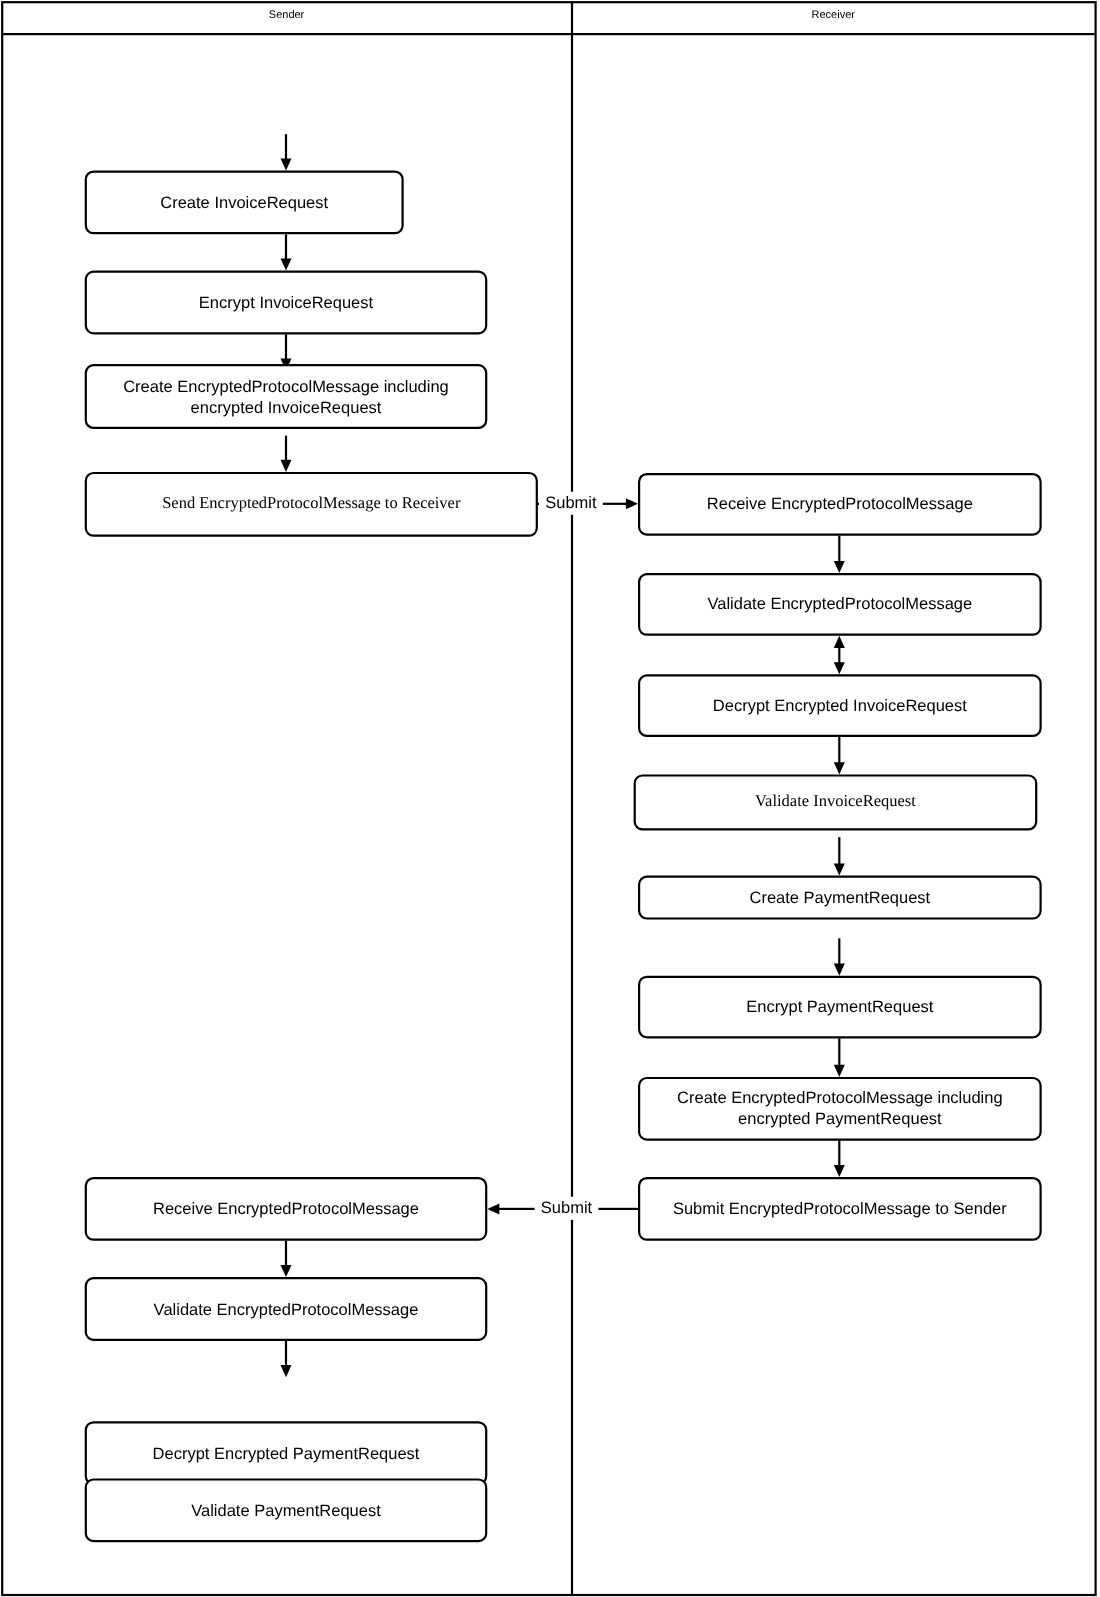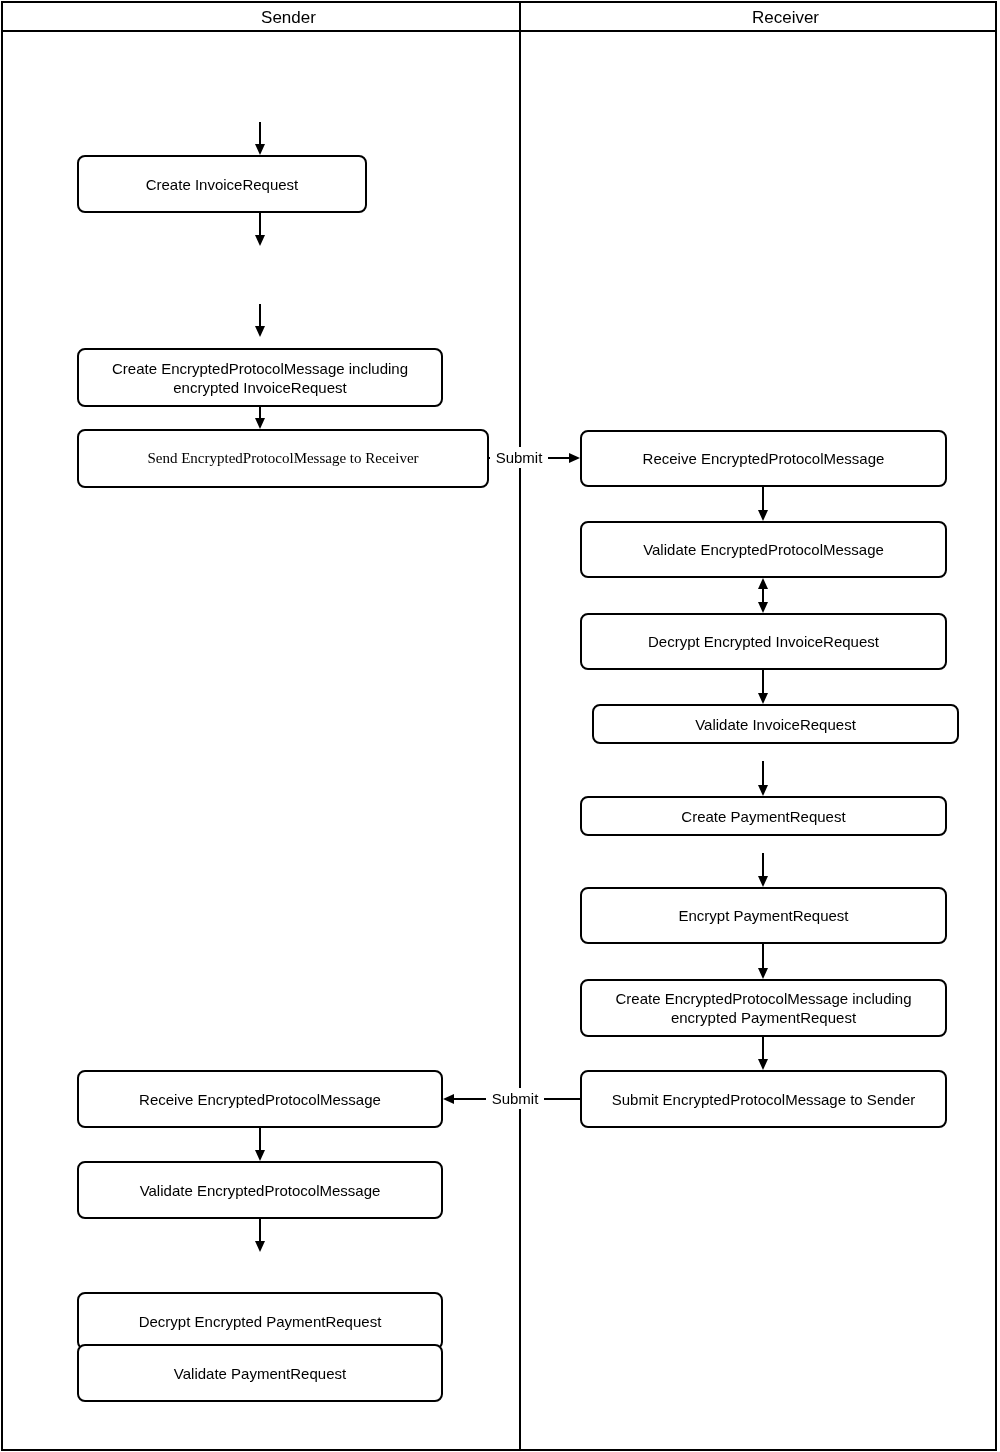--- a/index.html
+++ b/index.html
@@ -30,24 +30,23 @@
   .header-separator {
     position: absolute;
     left: 1px; top: 30px;
     width: 994px; height: 2px;
     background: #000000;
     z-index: 1;
   }
   .lane-title {
     position: absolute;
     top: 8px;
-    font-size: 17px;
+    font-size: 10px;
     text-align: center;
     z-index: 2;
-    padding-left: 28px;
   }
   .node {
     position: absolute;
     box-sizing: border-box;
     border: 2px solid #000000;
     border-radius: 8px;
     background: #ffffff;
     display: flex;
     align-items: center;
     justify-content: center;
@@ -101,32 +100,33 @@
 
 <div id="canvas">
 
   <div class="frame"></div>
   <div class="lane-divider"></div>
   <div class="header-separator"></div>
   <div class="lane-title" style="left:2px; width:517px;">Sender</div>
   <div class="lane-title" style="left:519px; width:477px;">Receiver</div>
 
   <div class="node" style="left:77px; top:155px; width:290px; height:58px;">Create InvoiceRequest</div>
-  <div class="node" style="left:77px; top:348px; width:366px; height:59px;">Create EncryptedProtocolMessage including encrypted InvoiceRequest</div>
+  <div class="node" style="left:77px; top:246px; width:366px; height:58px;">Encrypt InvoiceRequest</div>
+  <div class="node" style="left:77px; top:331px; width:366px; height:59px;">Create EncryptedProtocolMessage including encrypted InvoiceRequest</div>
   <div class="node" style="left:77px; top:429px; width:412px; height:59px;font-family:Liberation Serif, serif;">Send EncryptedProtocolMessage to Receiver</div>
 
   <div class="node" style="left:77px; top:1070px; width:366px; height:58px;">Receive EncryptedProtocolMessage</div>
   <div class="node" style="left:77px; top:1161px; width:366px; height:58px;">Validate EncryptedProtocolMessage</div>
   <div class="node" style="left:77px; top:1252px; width:366px; height:58px;margin-top:40px;">Decrypt Encrypted PaymentRequest</div>
   <div class="node" style="left:77px; top:1344px; width:366px; height:58px;">Validate PaymentRequest</div>
 
   <div class="node" style="left:580px; top:430px;  width:367px; height:57px;">Receive EncryptedProtocolMessage</div>
   <div class="node" style="left:580px; top:521px;  width:367px; height:57px;">Validate EncryptedProtocolMessage</div>
   <div class="node" style="left:580px; top:613px;  width:367px; height:57px;">Decrypt Encrypted InvoiceRequest</div>
-  <div class="node" style="left:592px; top:704px;  width:367px; height:40px;">Validate InvoiceRequest</div>
+  <div class="node" style="left:576px; top:704px;  width:367px; height:51px;font-family:Liberation Serif, serif;">Validate InvoiceRequest</div>
   <div class="node" style="left:580px; top:796px;  width:367px; height:40px;">Create PaymentRequest</div>
   <div class="node" style="left:580px; top:887px;  width:367px; height:57px;">Encrypt PaymentRequest</div>
   <div class="node" style="left:580px; top:979px;  width:367px; height:58px;">Create EncryptedProtocolMessage including encrypted PaymentRequest</div>
   <div class="node" style="left:580px; top:1070px; width:367px; height:58px;">Submit EncryptedProtocolMessage to Sender</div>
 
   <div class="vline" style="left:259px; top:122px; height:24px;"></div>
   <div class="arr-down" style="left:255px; top:144px;"></div>
 
   <div class="vline" style="left:259px; top:213px; height:24px;"></div>
   <div class="arr-down" style="left:255px; top:235px;"></div>

